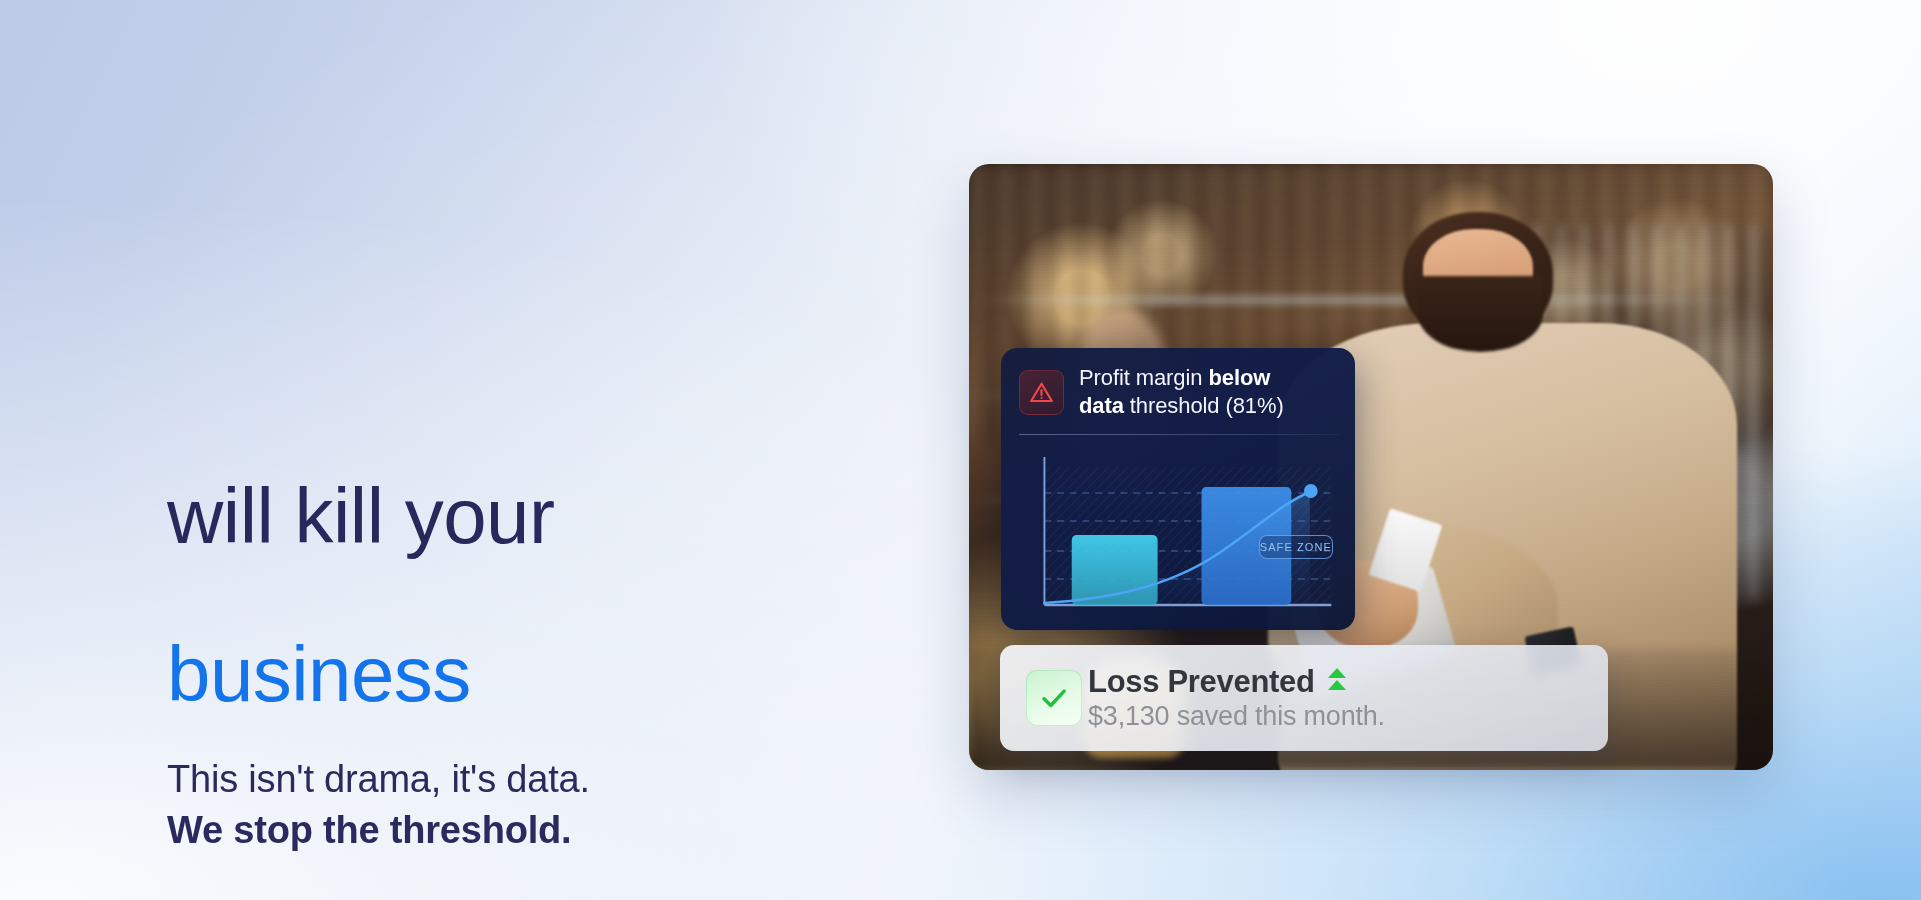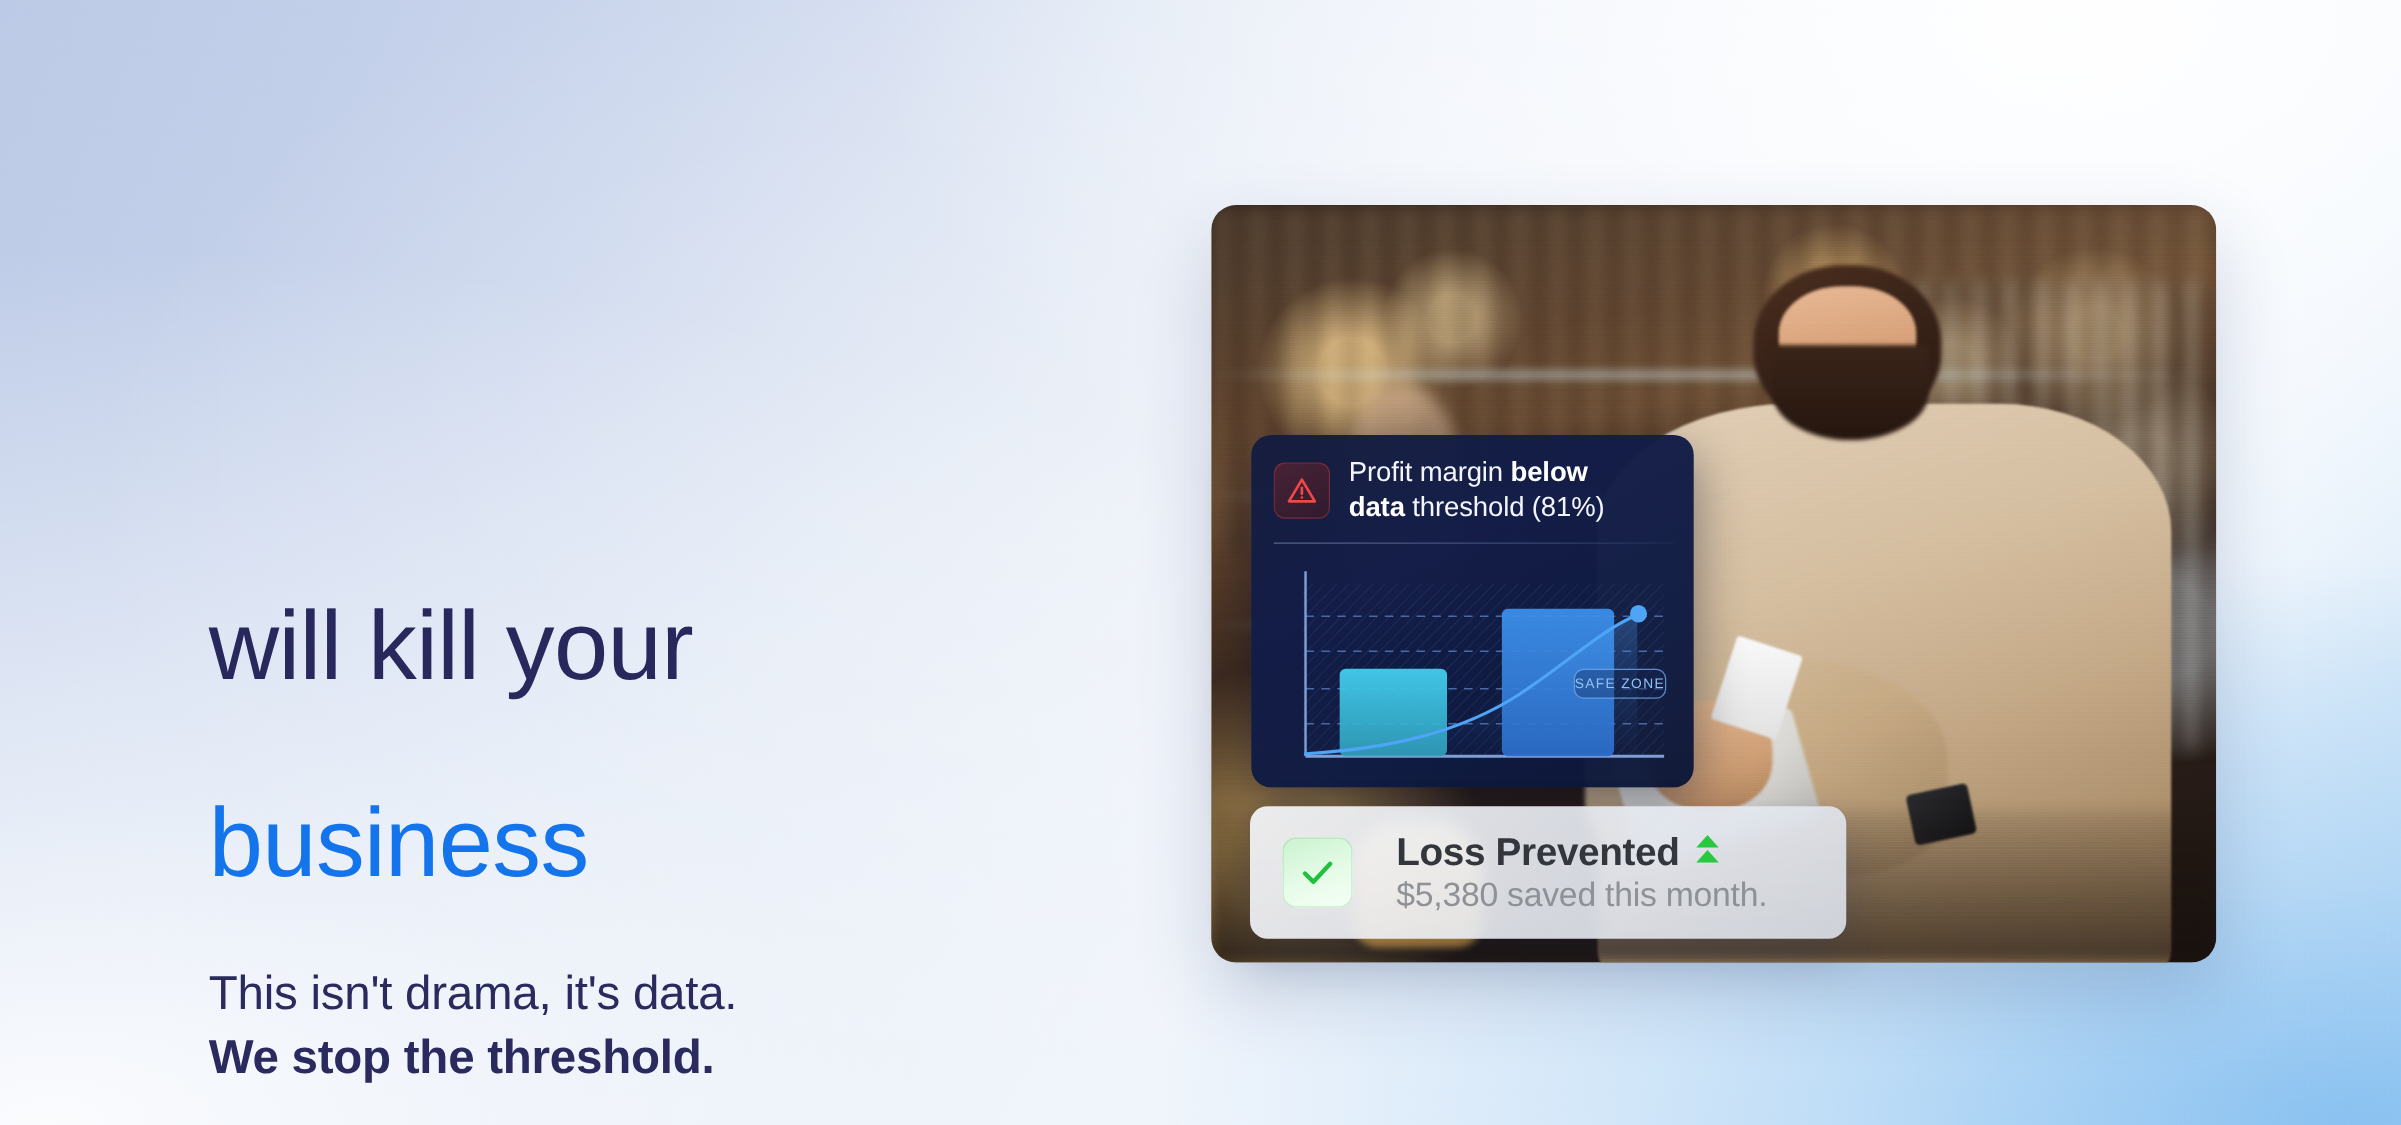--- a/index.html
+++ b/index.html
@@ -63,21 +63,21 @@
     font-weight:400;
     color:#28285c;
     letter-spacing:-0.5px;
     white-space:pre-line;
   }
   .headline .accent{
     color:#1374ec;
     font-weight:400;
   }
   .subcopy{
-    margin-top:56px;
+    margin-top:40px;
     font-size:38px;
     line-height:51px;
     color:#2a2a5e;
     font-weight:400;
     letter-spacing:-0.2px;
   }
   .subcopy .strong{ font-weight:700; }
 
   
   .photo-panel{
@@ -309,27 +309,27 @@
     font-size:11px;
     letter-spacing:1.1px;
     font-weight:400;
     background:rgba(16,34,80,.35);
   }
 
   
   .loss-card{
     position:absolute;
     left:1000px; top:645px;
-    width:477px; height:106px;
+    width:608px; height:106px;
     border-radius:14px;
     background:linear-gradient(135deg, rgba(244,246,250,.93) 0%, rgba(232,236,244,.90) 55%, rgba(222,228,238,.88) 100%);
     box-shadow:0 14px 34px rgba(30,45,85,.22);
     display:flex;
     align-items:center;
-    gap:35px;
+    gap:6px;
     padding:0 26px;
     backdrop-filter:blur(6px);
   }
   .check-icon{
     flex:0 0 auto;
     width:56px; height:56px;
     border-radius:11px;
     background:linear-gradient(160deg,#c9f3cf 0%, #e6fbe8 55%, #f6fff6 100%);
     display:flex; align-items:center; justify-content:center;
     box-shadow:inset 0 0 0 1px rgba(120,205,135,.35);
@@ -466,15 +466,15 @@
   <div class="loss-texts">
     <div class="loss-title-row">
       <span class="loss-title">Loss Prevented</span>
       <span>
         <svg width="20" height="26" viewBox="0 0 20 26">
           <path d="M10 1 L19 11 L1 11 Z" fill="#27c93f"></path>
           <path d="M10 13 L19 23 L1 23 Z" fill="#27c93f"></path>
         </svg>
       </span>
     </div>
-    <div class="loss-sub">$5,380 saved this month.</div>
+    <div class="loss-sub">$3,130 saved this month.</div>
   </div>
 </div>
 
 </body></html>

